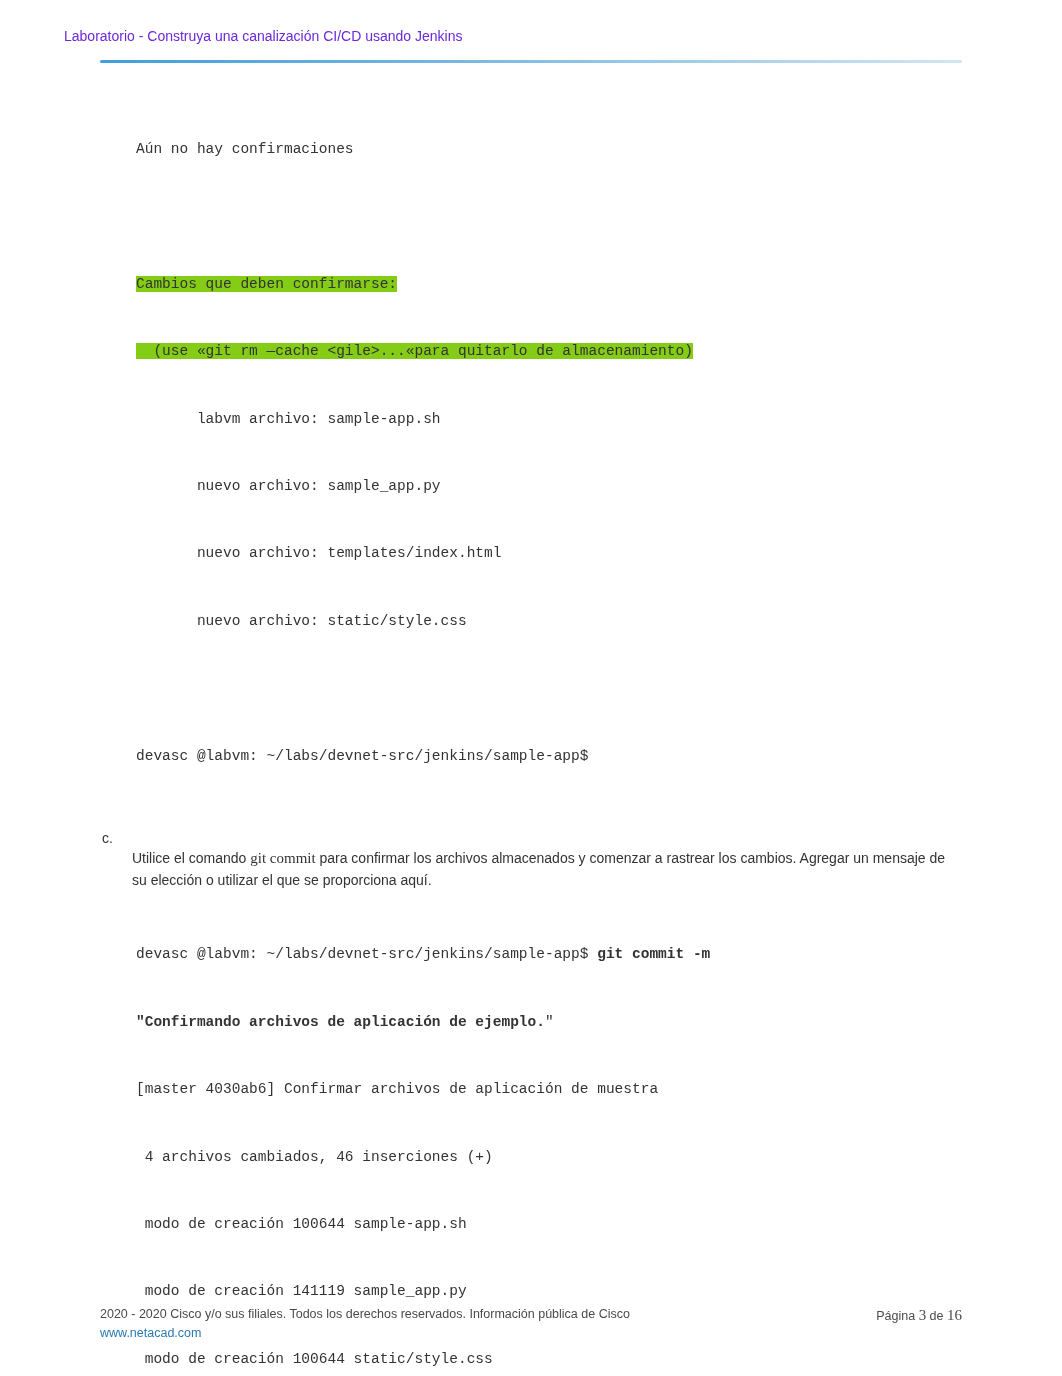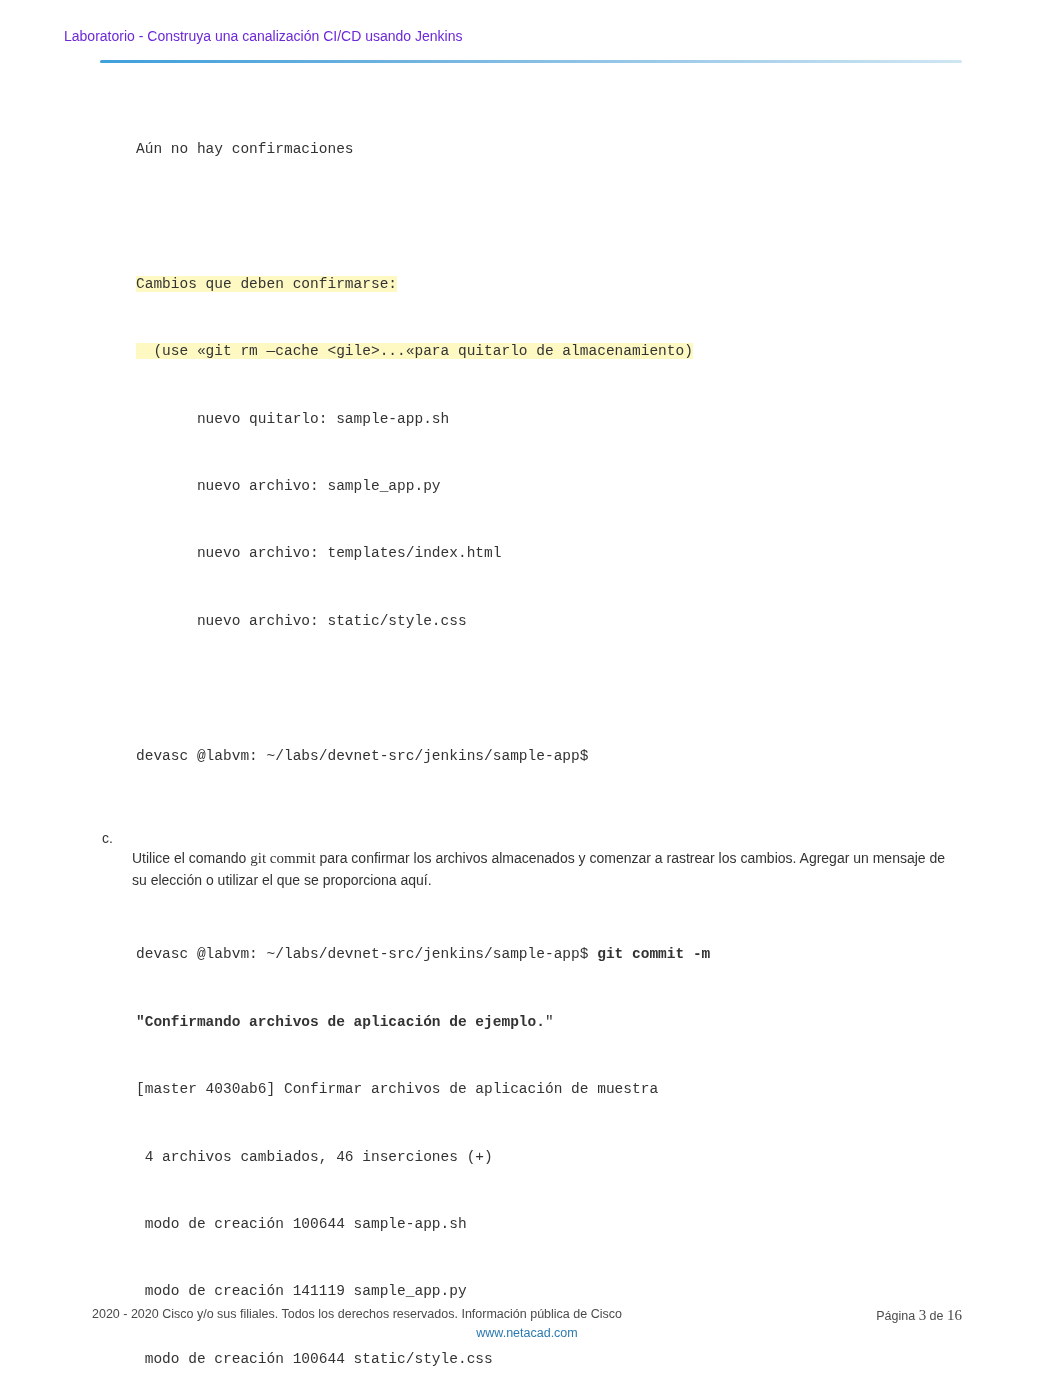--- a/index.html
+++ b/index.html
@@ -28,21 +28,21 @@
     line-height: 1.45;
   }
   pre, .mono {
     font-family: "Courier New", Courier, monospace;
     font-size: 14.5px;
     white-space: pre;
     line-height: 1.55;
   }
   .indent1 { padding-left: 36px; }
   .indent2 { padding-left: 36px; }
-  .highlight { background: #fef9c3; }
+  .highlight { background: #84cc16; }
   .step {
     margin-top: 16px;
     margin-bottom: 8px;
   }
   .step-label {
     display: inline-block;
     width: 28px;
     vertical-align: top;
     padding-left: 2px;
   }
@@ -50,43 +50,43 @@
     display: inline-block;
     width: calc(100% - 34px);
     vertical-align: top;
     margin-left: 32px;
   }
   .serif { font-family: "Times New Roman", Times, serif; font-size: 15px; }
   .bold { font-weight: bold; margin-top: 37px; }
   .footer {
     position: absolute;
     bottom: 36px;
-    left: 92px;
+    left: 100px;
     right: 100px;
     font-size: 12.5px;
     color: #4a4a4a;
   }
   .footer-row1 { display: flex; justify-content: space-between; }
-  .link { color: #2a7ab0; text-decoration: none; display: block; text-align: center; margin-top: 2px; }
+  .link { color: #2a7ab0; text-decoration: none; display: block; text-align: left; margin-top: 2px; }
   .copyright-icon { font-family: "Times New Roman", serif; }
 </style>
 </head>
 <body>
 
 <div class="header">Laboratorio - Construya una canalización CI/CD usando Jenkins</div>
 <div class="divider"></div>
 
 <div class="body">
 
   <div class="indent1 mono">
     <div>Aún no hay confirmaciones</div>
     <div>&nbsp;</div>
     <div><span class="highlight">Cambios que deben confirmarse:</span></div>
     <div><span class="highlight">  (use «git rm —cache &lt;gile&gt;...«para quitarlo de almacenamiento)</span></div>
-    <div>       nuevo quitarlo: sample-app.sh</div>
+    <div>       labvm archivo: sample-app.sh</div>
     <div>       nuevo archivo: sample_app.py</div>
     <div>       nuevo archivo: templates/index.html</div>
     <div>       nuevo archivo: static/style.css</div>
     <div>&nbsp;</div>
     <div>devasc @labvm: ~/labs/devnet-src/jenkins/sample-app$</div>
   </div>
 
   <div class="step">
     <span class="step-label">c.</span>
     <span class="step-text">

